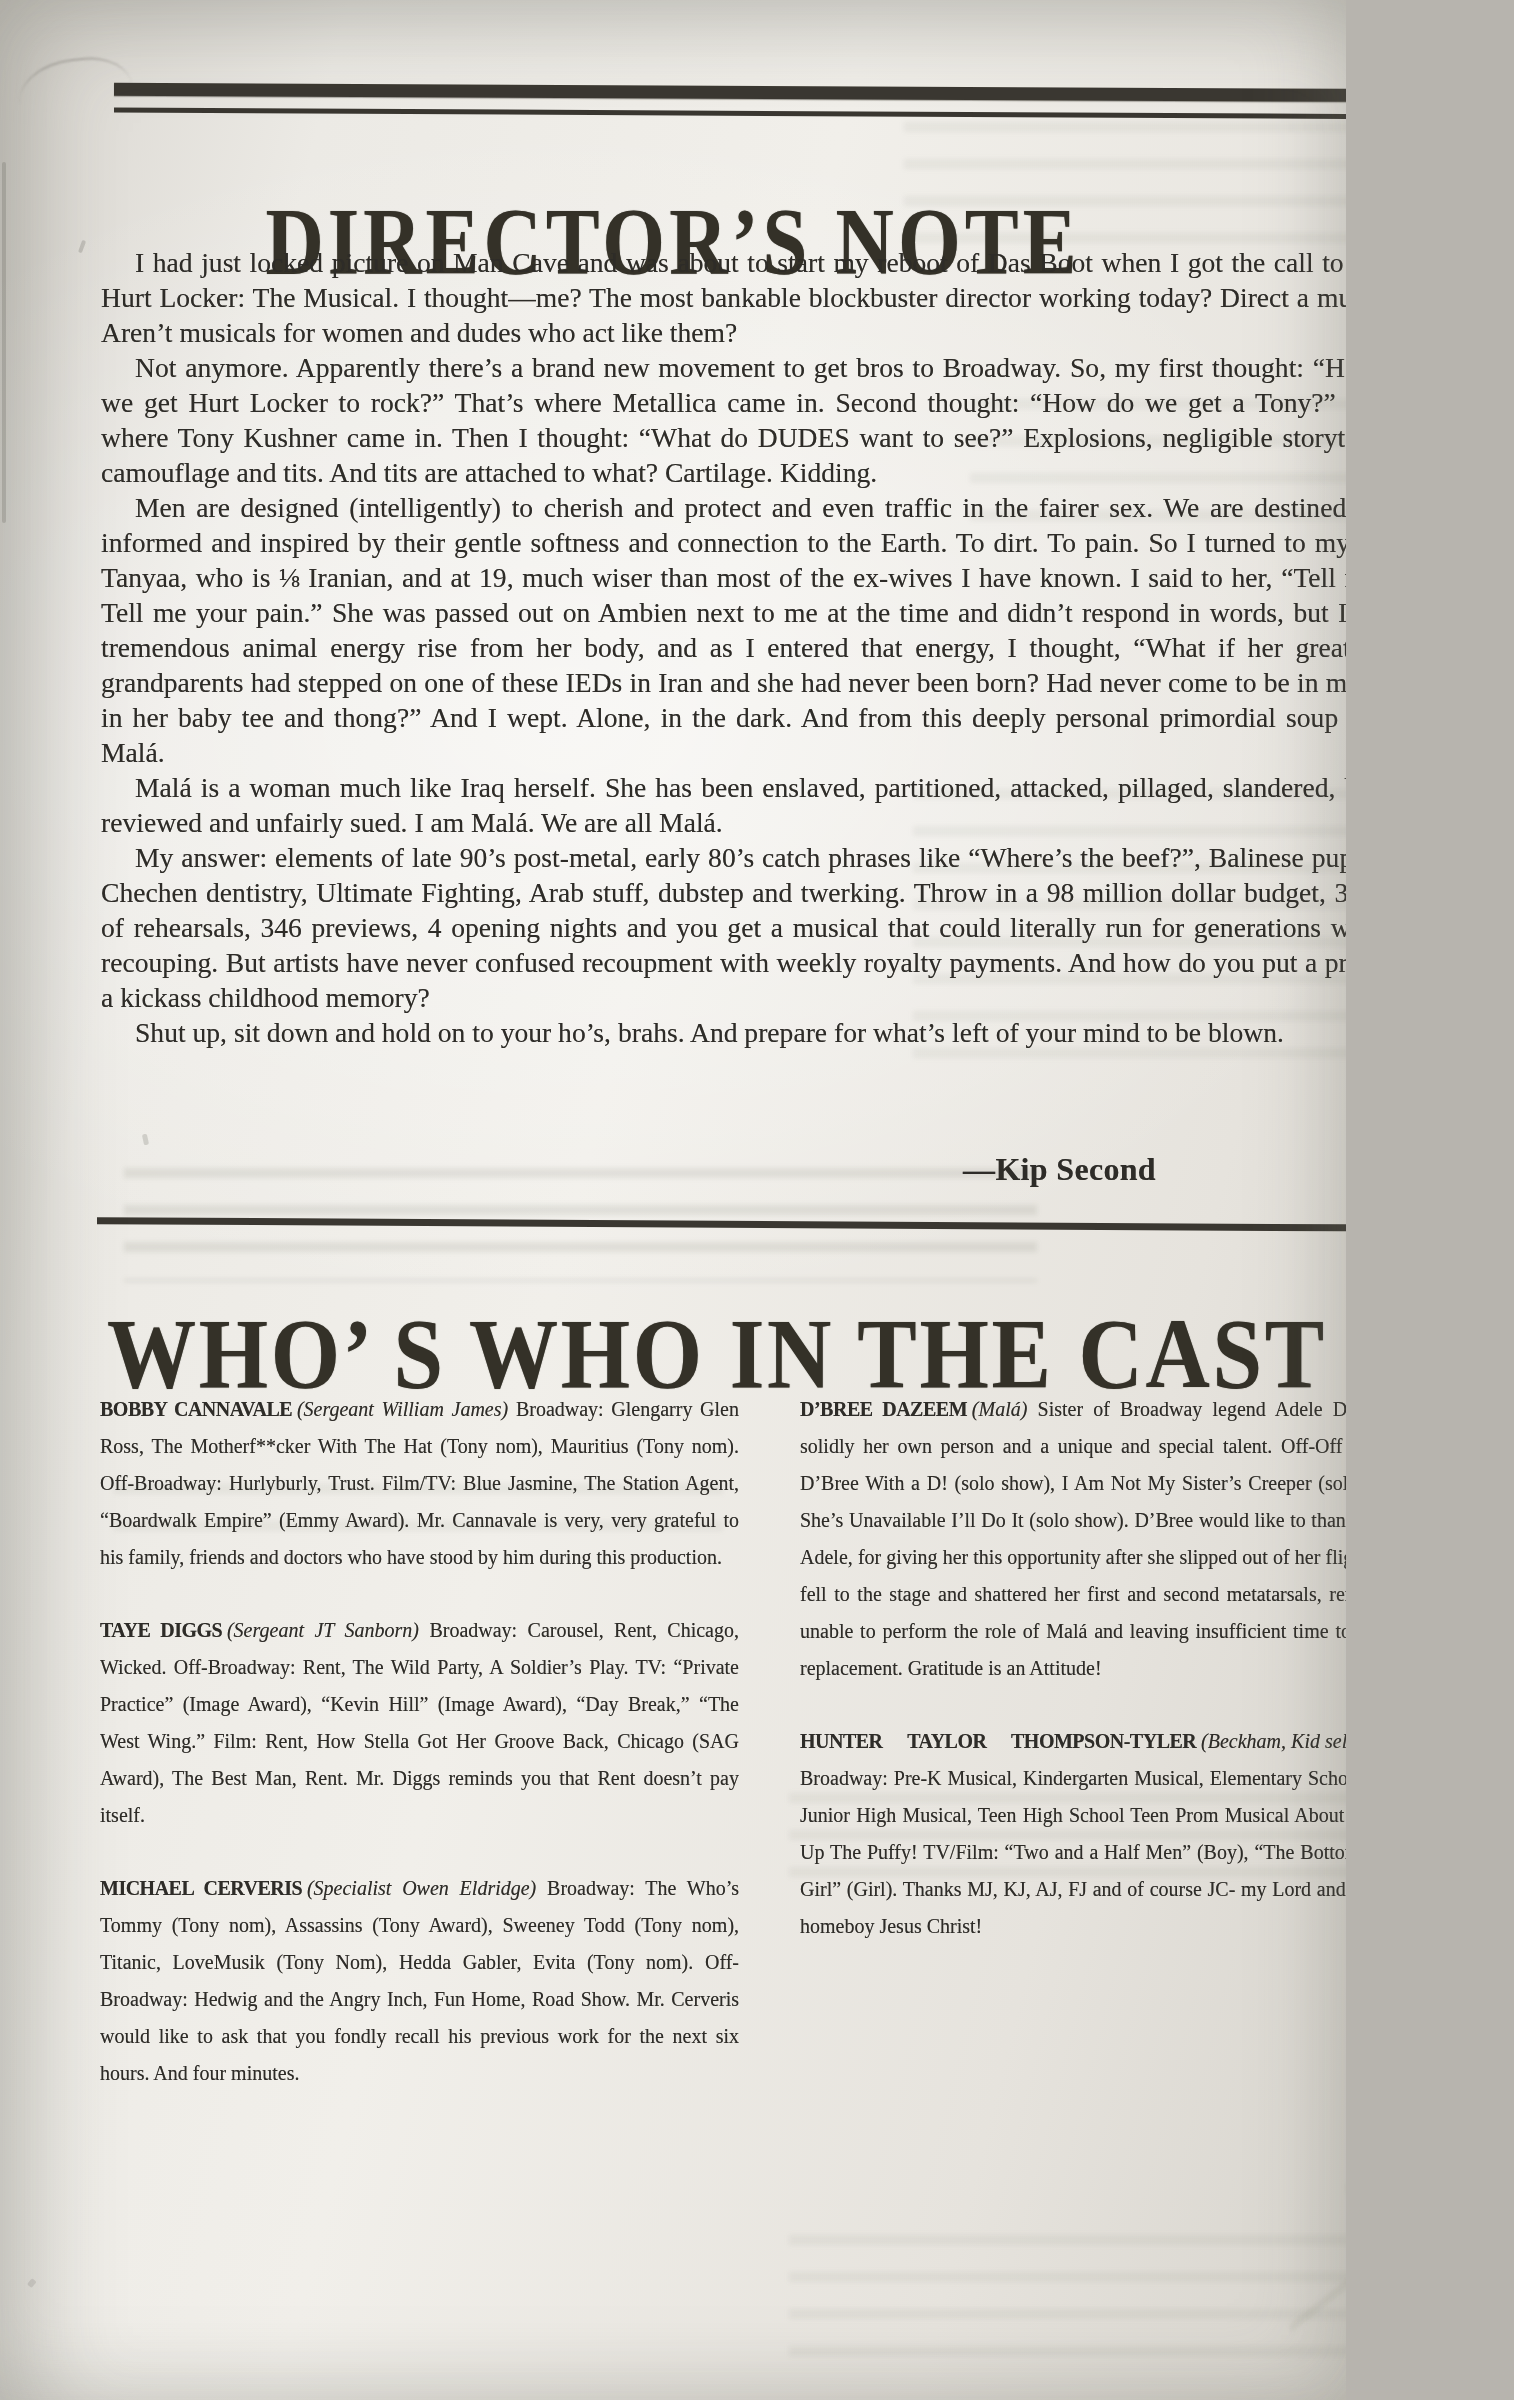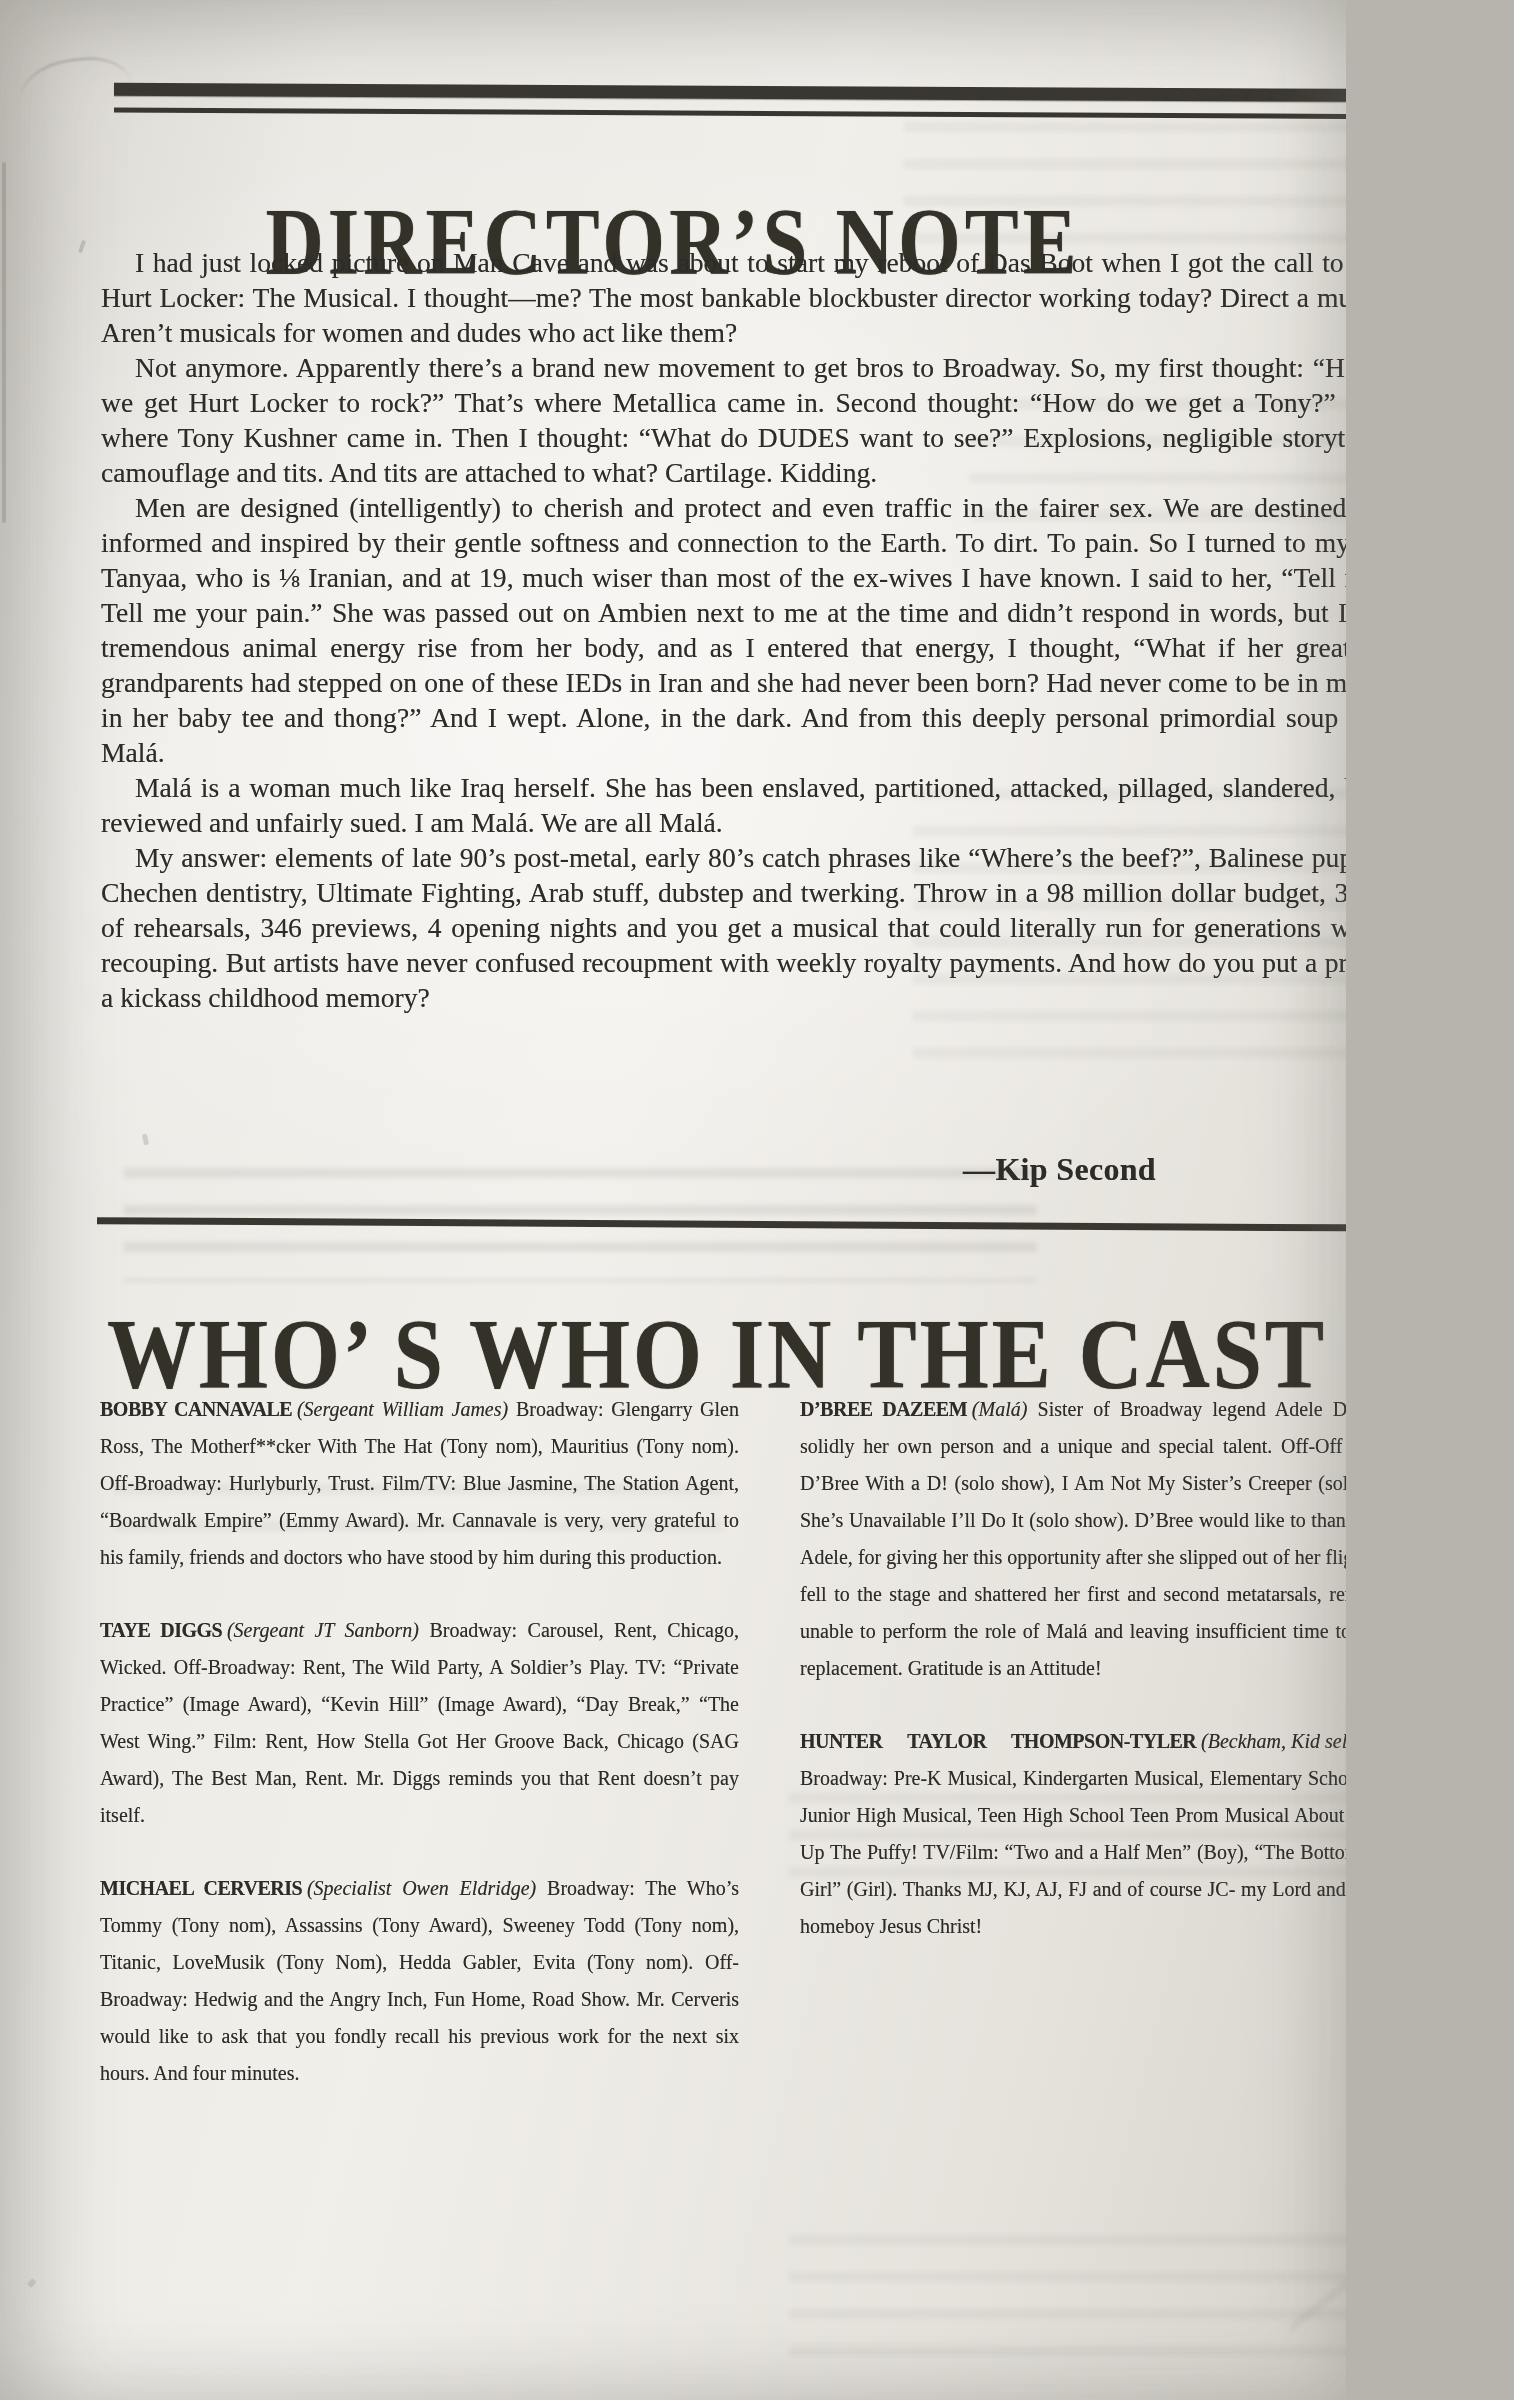--- a/index.html
+++ b/index.html
@@ -94,20 +94,21 @@
   <div class="rule rule-top-thin"></div>
 
   <h1 class="note-title">DIRECTOR’S NOTE</h1>
 
   <div class="note-body">
     <p class="note-p"><span>I had just locked picture on </span><span class="it">Man Cave</span><span> and was about to start my reboot of </span><span class="it">Das Boot</span><span> when I got the call to direct </span><span class="it">Hurt Locker: The Musical</span><span>. I thought—me? The most bankable blockbuster director working today? Direct a </span><span class="it">musical</span><span>? Aren’t musicals for women and dudes who act like them?</span></p>
     <p class="note-p"><span>Not anymore. Apparently there’s a brand new movement to get bros to Broadway. So, my first thought: “How do we get </span><span class="it">Hurt Locker</span><span> to rock?” That’s where Metallica came in. Second thought: “How do we get a Tony?” That’s where Tony Kushner came in. Then I thought: “What do DUDES want to </span><span class="it">see</span><span>?” Explosions, negligible storytelling, camouflage and tits. And tits are attached to what? Cartilage. Kidding.</span></p>
     <p class="note-p"><span>Men are designed (intelligently) to cherish and protect and even traffic in the fairer sex. We are destined to be informed and inspired by their gentle softness and connection to the Earth. To dirt. To pain. So I turned to my wife, Tanyaa, who is ⅛ Iranian, and at 19, much wiser than most of the ex-wives I have known. I said to her, “Tell me, T. Tell me your pain.” She was passed out on Ambien next to me at the time and didn’t respond in words, but I felt a tremendous animal energy rise from her body, and as I entered that energy, I thought, “What if her great-great grandparents had stepped on one of these IEDs in Iran and she had never been born? Had never come to be in my bed, in her baby tee and thong?” And I wept. Alone, in the dark. And from this deeply personal primordial soup rose... Malá.</span></p>
     <p class="note-p"><span>Malá is a woman much like Iraq herself. She has been enslaved, partitioned, attacked, pillaged, slandered, badly-reviewed and unfairly sued. I am Malá. We are all Malá.</span></p>
     <p class="note-p"><span>My answer: elements of late 90’s post-metal, early 80’s catch phrases like “Where’s the beef?”, Balinese puppetry, Chechen dentistry, Ultimate Fighting, Arab stuff, dubstep and twerking. Throw in a 98 million dollar budget, 3 years of rehearsals, 346 previews, 4 opening nights and you get a musical that could literally run for generations without recouping. But artists have never confused recoupment with weekly royalty payments. And how do you put a price on a kickass childhood memory?</span></p>
+    <p class="note-p"><span>Shut up, sit down and hold on to your ho’s, brahs. </span><span class="it">And prepare for what’s left of your mind to be blown.</span></p>
   </div>
 
   <div class="signature">—Kip Second</div>
 
   <div class="rule rule-section"></div>
   <h1 class="cast-title">WHO’ S WHO IN THE CAST</h1>
 
   <div class="col col-left">
     <p class="bio">
       <span class="bio-name">BOBBY CANNAVALE</span><span class="bio-role">(Sergeant William James)</span><span class="bio-text"><span> Broadway: </span><span class="it">Glengarry Glen Ross, The Motherf**cker With The Hat </span><span>(Tony nom), </span><span class="it">Mauritius (Tony nom).</span><span> Off-Broadway: </span><span class="it">Hurlyburly, Trust. Film/TV: Blue Jasmine, The Station Agent</span><span>, “Boardwalk Empire” (Emmy Award). Mr. Cannavale is very, very grateful to his family, friends and doctors who have stood by him during this production.</span></span>

